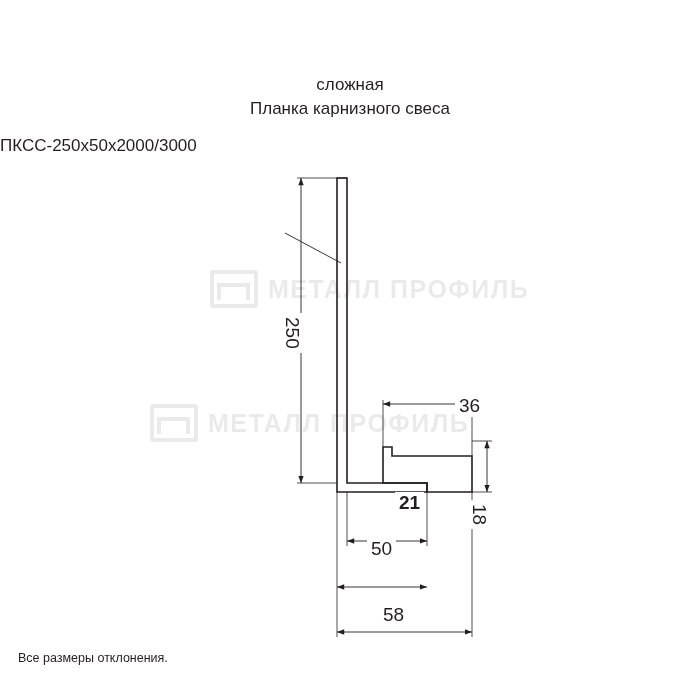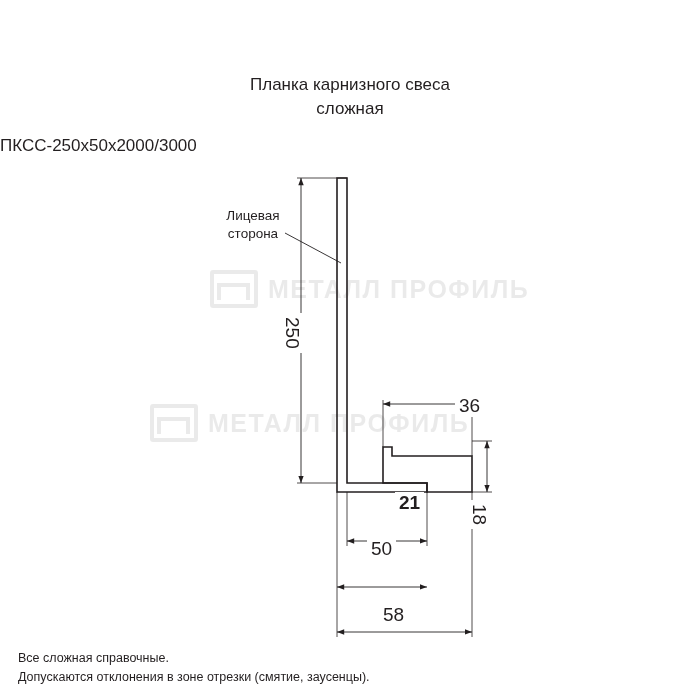--- a/index.html
+++ b/index.html
@@ -107,22 +107,22 @@
   #dim-65  { left:379px; top:604px; }
   #dim-250, #dim-18 { writing-mode:vertical-rl; padding:4px 0; }
 </style>
 </head>
 <body>
 
 <div class="page">
 
 
   <div class="subtitle">
+    <div>сложная</div>
     <div>Планка карнизного свеса</div>
-    <div>сложная</div>
   </div>
 
   <div class="code">ПКСС-250х50х2000/3000</div>
 
   <div class="wm" id="wm1">
     <span class="wm-mark"></span><span class="wm-text">МЕТАЛЛ ПРОФИЛЬ</span>
   </div>
   <div class="wm" id="wm2">
     <span class="wm-mark"></span><span class="wm-text">МЕТАЛЛ ПРОФИЛЬ</span>
   </div>
@@ -167,28 +167,23 @@
       <line x1="383" y1="404" x2="472" y2="404" marker-start="url(#arrow-e)" marker-end="url(#arrow-s)"></line>
       <line x1="487" y1="441" x2="487" y2="492" marker-start="url(#arrow-e)" marker-end="url(#arrow-s)"></line>
       <line x1="347" y1="541" x2="427" y2="541" marker-start="url(#arrow-e)" marker-end="url(#arrow-s)"></line>
       <line x1="337" y1="587" x2="427" y2="587" marker-start="url(#arrow-e)" marker-end="url(#arrow-s)"></line>
       <line x1="337" y1="632" x2="472" y2="632" marker-start="url(#arrow-e)" marker-end="url(#arrow-s)"></line>
     </g>
 
     <line x1="285" y1="233" x2="341" y2="263" stroke="#231f20" stroke-width="0.9"></line>
   </svg>
 
-  <div class="label-face">
-    <div>Лицевая</div>
-    <div>сторона</div>
-  </div>
 
   <div class="dim" id="dim-250">250</div>
   <div class="dim" id="dim-36">36</div>
   <div class="dim" id="dim-18">18</div>
   <div class="dim" id="dim-21">21</div>
   <div class="dim" id="dim-50">50</div>
   <div class="dim" id="dim-65">58</div>
 
-  <div class="footnote" id="note1">Все сложная справочные.</div>
-  <div class="footnote" id="note2">Допускаются отклонения в зоне отрезки (смятие, заусенцы).</div>
+  <div class="footnote" id="note1">Все размеры отклонения.</div>
 
 </div>
 
 </body></html>

